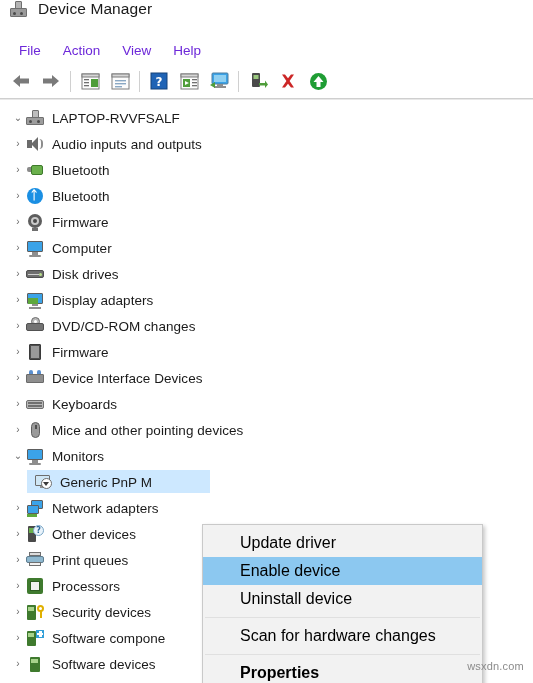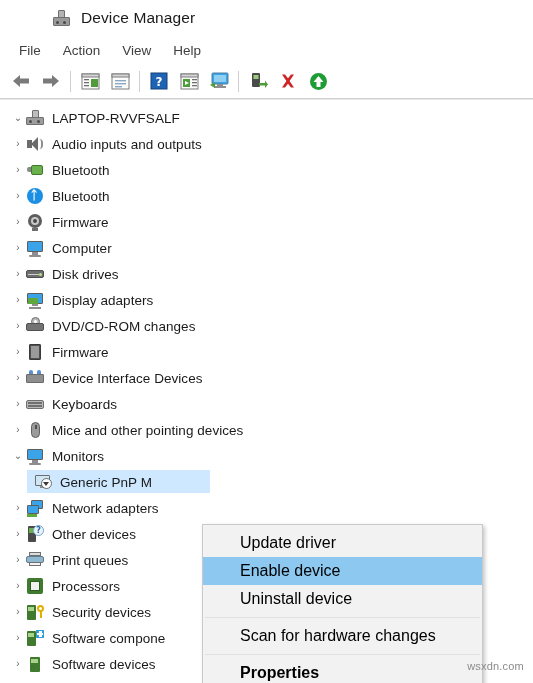--- a/index.html
+++ b/index.html
@@ -12,25 +12,24 @@
   .window {
     position: relative;
     width: 533px; height: 683px;
     background: #ffffff;
     display: flex; flex-direction: column;
   }
 
   
   .titlebar {
     height: 36px;
-    display: flex; align-items: center;
+    display: flex; 
     padding-left: 9px;
     background: #ffffff;
     flex: 0 0 auto;
-    margin-left: 43px;
   }
   .title-icon { width: 19px; height: 19px; position: relative; flex: 0 0 auto; }
   .title-icon .tbody {
     position: absolute; left: 1px; bottom: 2px;
     width: 17px; height: 9px;
     background: #9a9a9a; border: 1px solid #6f6f6f; border-radius: 1px;
   }
   .title-icon .tstem {
     position: absolute; left: 6px; top: 1px;
     width: 7px; height: 8px;
@@ -49,21 +48,21 @@
 
   
   .menubar {
     height: 28px;
     display: flex; align-items: center;
     padding-left: 8px;
     background: #ffffff;
     flex: 0 0 auto;
   }
   .menu-item {
-    font-size: 13.5px; color: #404040;
+    font-size: 13.5px; color: #6d28d9;
     padding: 3px 11px;
     cursor: default;
   }
 
   
   .toolbar {
     height: 34px;
     display: flex; align-items: center;
     padding-left: 6px;
     background: #ffffff;

